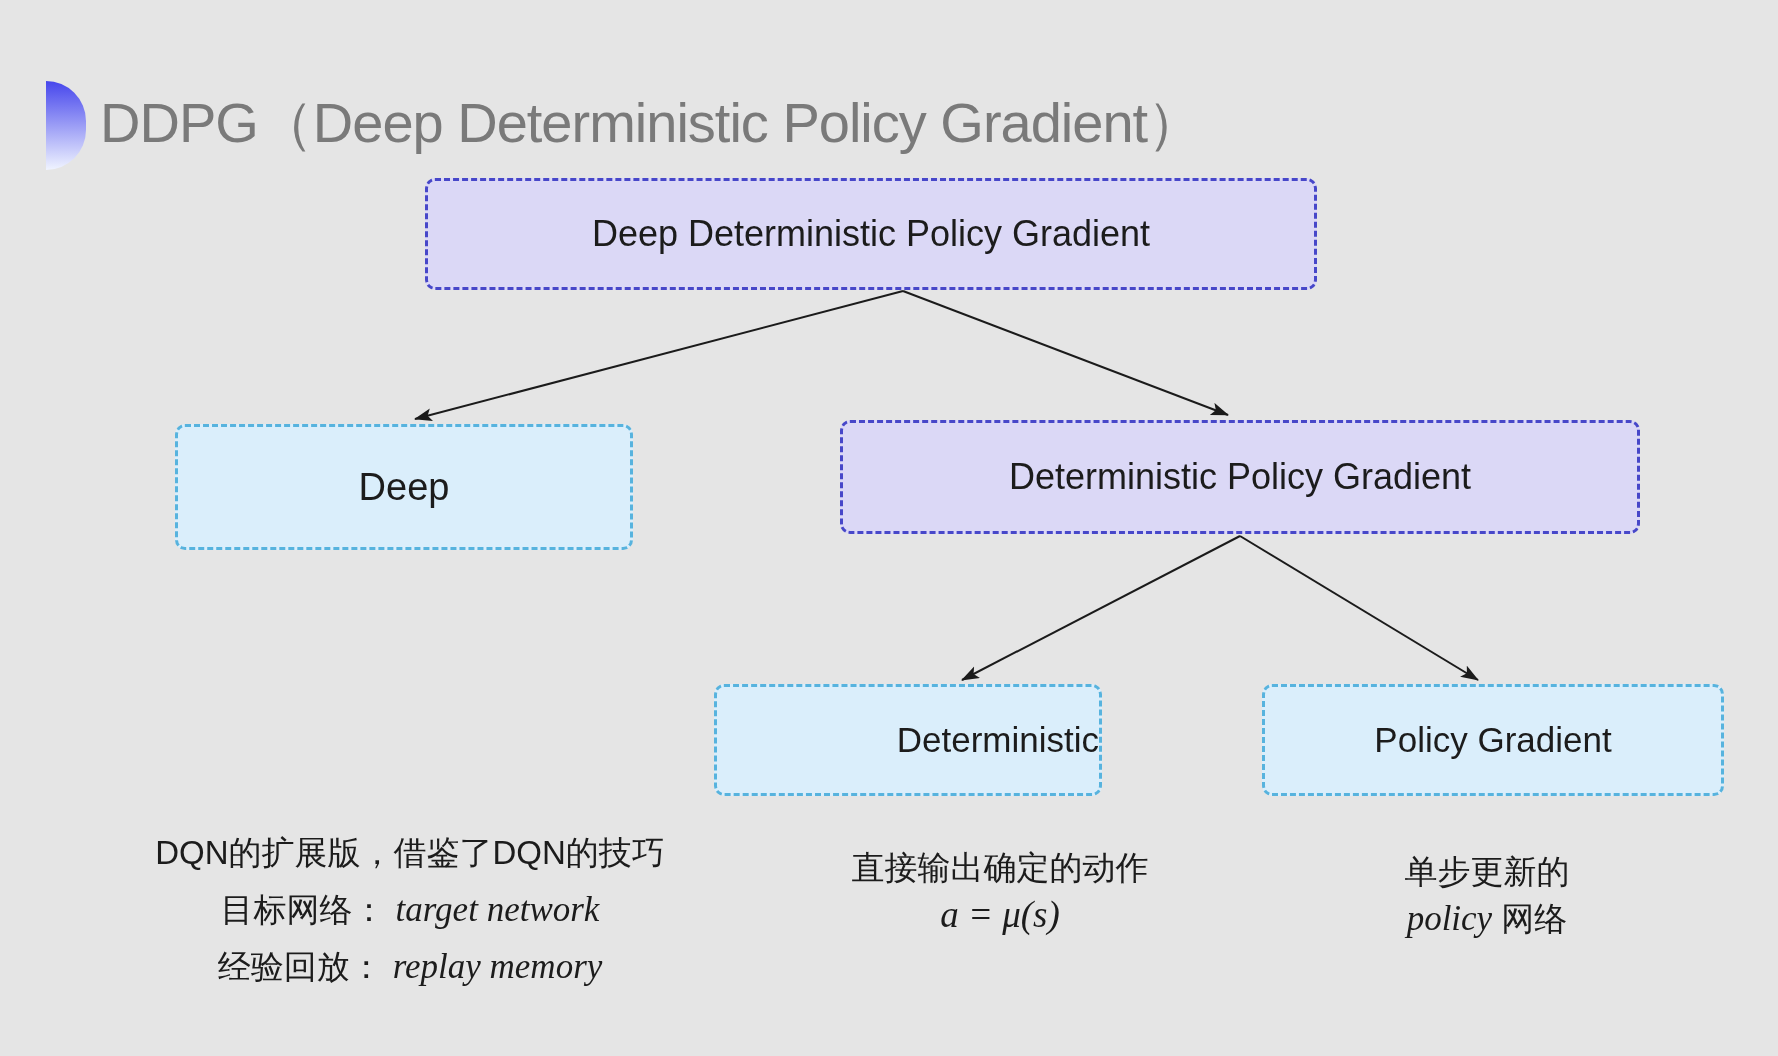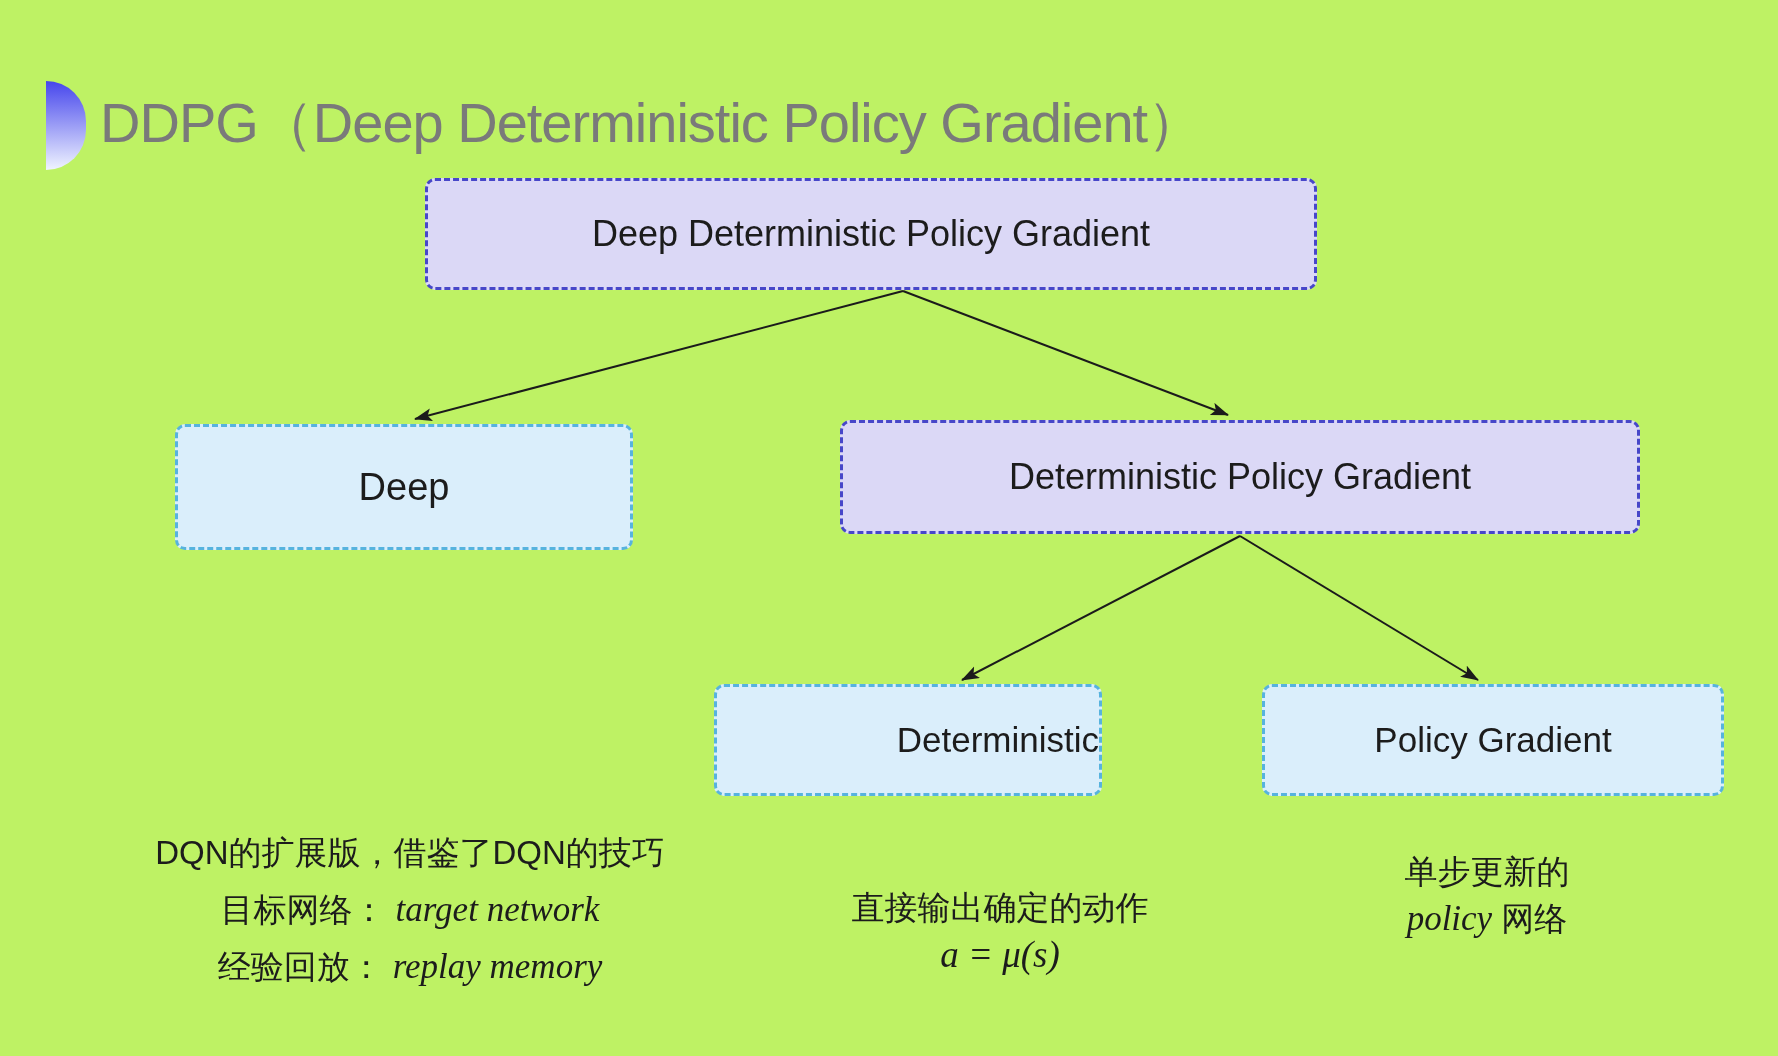--- a/index.html
+++ b/index.html
@@ -1,20 +1,20 @@
 <!DOCTYPE html>
 <html style="--purple_fill: #dbd8f6; --purple_border: #4747c9; --cyan_fill: #daeefb; --cyan_border: #57b3de; --arrow: #1b1b1b; --title_gray: #7a7a7a; --text_black: #1c1c1c; --icon_blue_top: #4646ec; --icon_blue_bottom: #f0f4ff;"><head>
 <meta charset="utf-8">
 <style>
   html, body { margin: 0; padding: 0; background: #ffffff; }
   .stage {
     position: relative;
     width: 1778px;
     height: 1056px;
-    background: #bef264;
+    background: #e5e5e5;
     overflow: hidden;
     font-family: "Liberation Sans", "DejaVu Sans", sans-serif;
     color: var(--text_black, #1c1c1c);
   }
 
   
   .title-row {
     position: absolute;
     left: 0; top: 72px;
     height: 104px;
@@ -86,21 +86,21 @@
     font-size: 33px;
     color: var(--text_black, #1c1c1c);
   }
   .note .term {
     font-family: "Liberation Serif", "DejaVu Serif", serif;
     font-style: italic;
     font-size: 35px;
   }
   #note-deep { left: 118px; top: 824px; width: 584px; line-height: 57px; }
   #note-deep .term { margin-left: 10px; }
-  #note-det  { left: 830px; top: 884px; width: 340px; line-height: 47px; }
+  #note-det  { left: 830px; top: 844px; width: 340px; line-height: 47px; }
   #note-det .formula {
     font-family: "Liberation Serif", "DejaVu Serif", serif;
     font-style: italic;
     font-size: 37px;
   }
   #note-pg   { left: 1322px; top: 848px; width: 330px; line-height: 47px; }
 </style>
 </head>
 <body>
 

